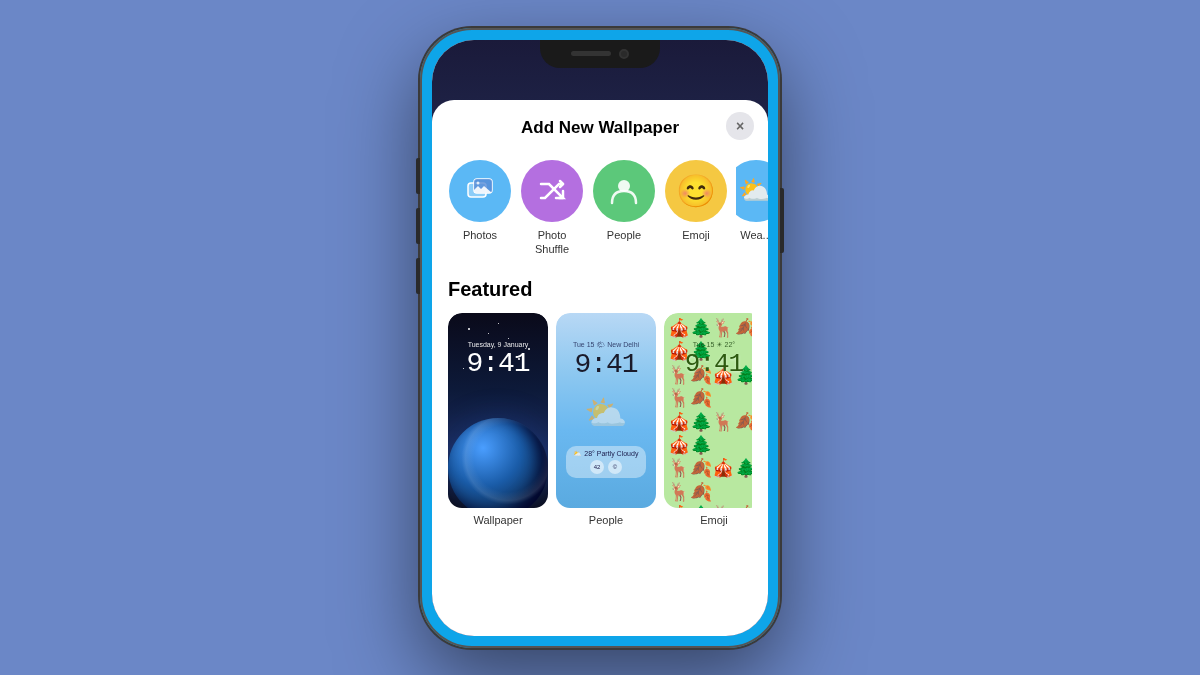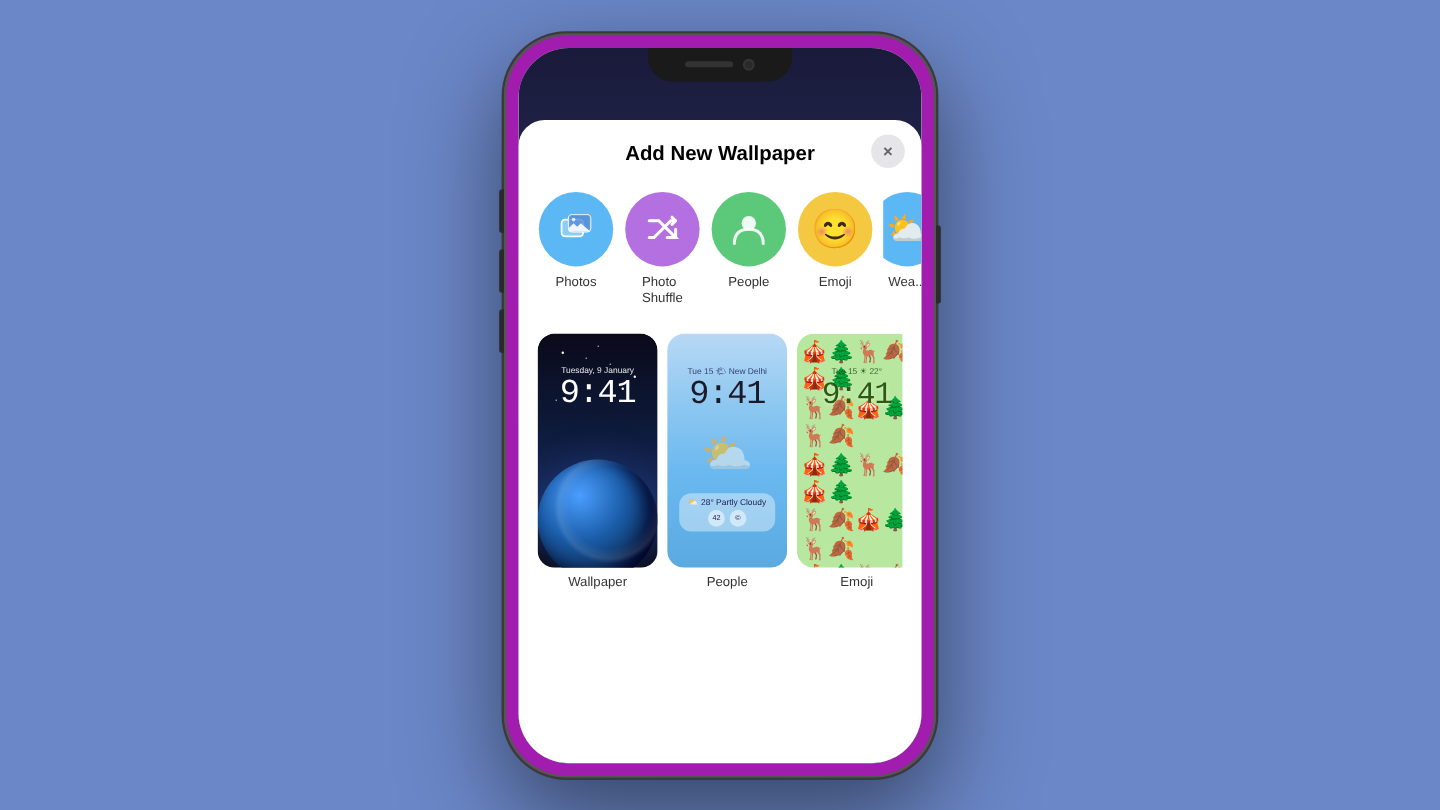--- a/index.html
+++ b/index.html
@@ -17,21 +17,21 @@
 
     .phone-wrapper {
       position: relative;
       width: 360px;
       height: 620px;
     }
 
     .phone-frame {
       position: absolute;
       inset: 0;
-      background: #a21caf;
+      background: #0ea5e9;
       border-radius: 52px;
       box-shadow:
         0 0 0 2px #3a3a3a,
         0 30px 80px rgba(0,0,0,0.5),
         inset 0 0 0 2px #555;
     }
 
     
     .phone-frame::before {
       content: '';
@@ -174,20 +174,21 @@
 
     .category-icon.photos { background: #5bb8f5; }
     .category-icon.people { background: #5cc87a; }
     .category-icon.photo-shuffle { background: #b46fe0; }
     .category-icon.emoji-cat { background: #f5c842; }
     .category-icon.weather { background: #5bb8f5; }
 
     .category-label {
       font-size: 11px;
       color: #333;
+      text-align: center;
       line-height: 1.3;
       font-weight: 400;
     }
 
     
     .featured-section {
       padding: 6px 16px 0;
     }
 
     .featured-title {
@@ -378,20 +379,21 @@
 
           <div class="category-item" style="overflow:hidden;min-width:40px;">
             <div class="category-icon weather" style="font-size:28px; width:62px; min-width:62px;">
               ⛅
             </div>
             <span class="category-label">Wea...</span>
           </div>
         </div>
 
         <div class="featured-section">
+          <div class="featured-title">Featured</div>
 
           <div class="featured-grid">
 
             <div class="wallpaper-card">
               <div class="wallpaper-preview wp-astronomy">
 
                 <div class="star" style="width:2px;height:2px;top:15px;left:20px;"></div>
                 <div class="star" style="width:1px;height:1px;top:25px;left:60px;"></div>
                 <div class="star" style="width:2px;height:2px;top:35px;left:80px;"></div>
                 <div class="star" style="width:1px;height:1px;top:20px;left:40px;"></div>

